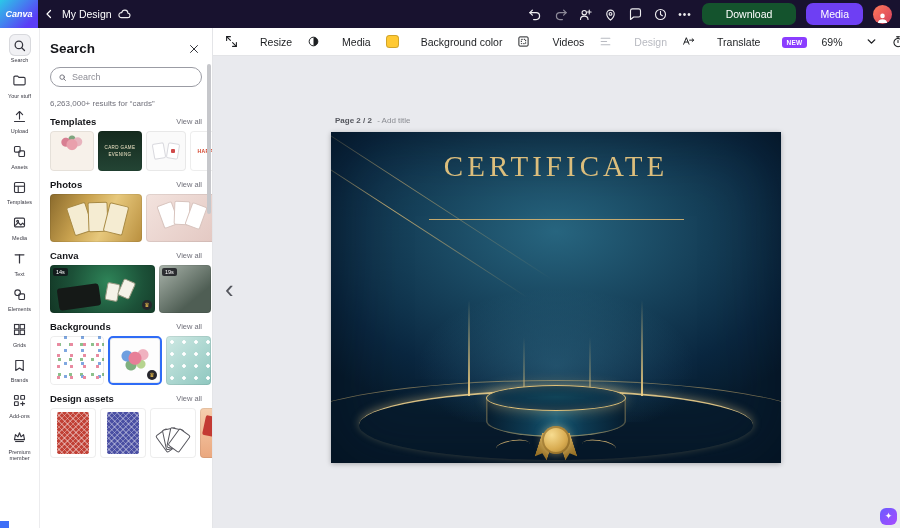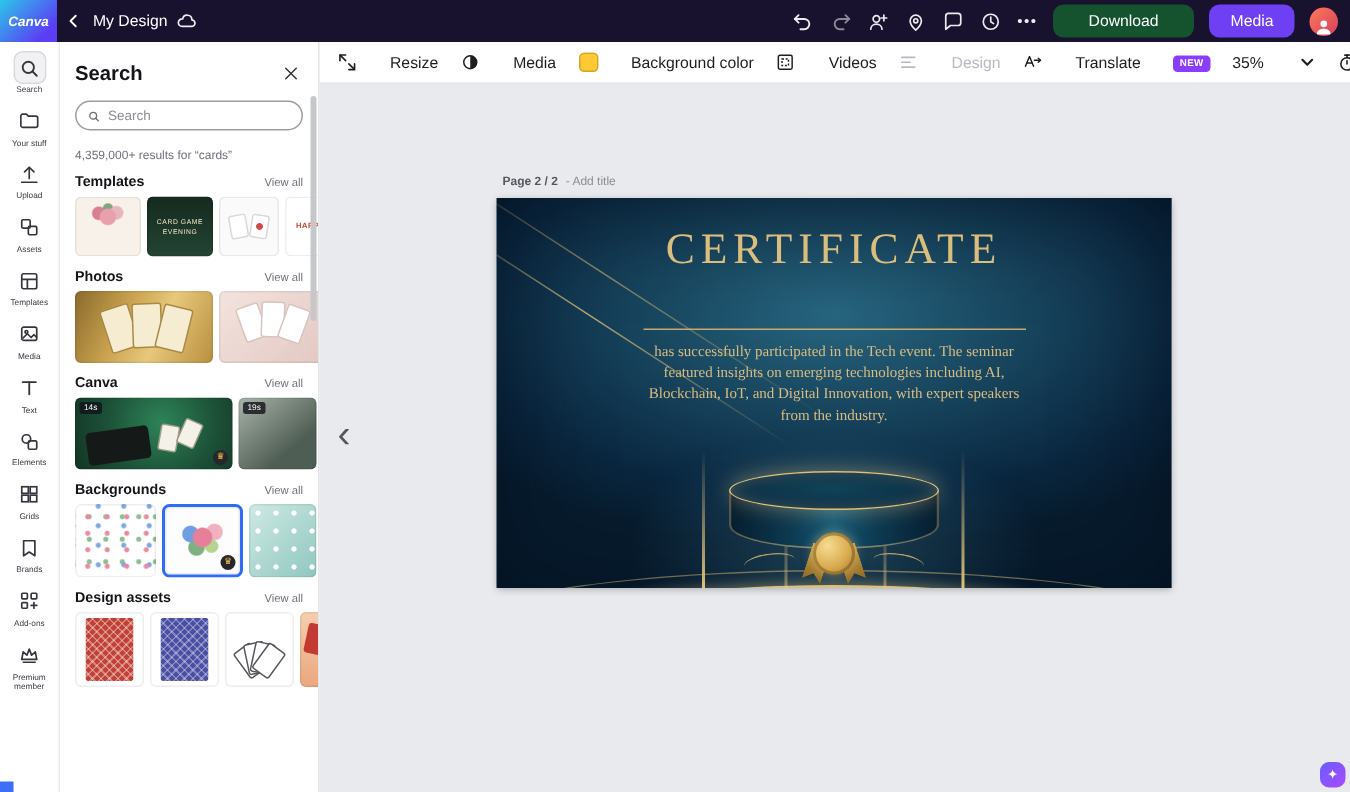--- a/index.html
+++ b/index.html
@@ -129,21 +129,21 @@
   .icon-btn { background:none; border:none; padding:0; cursor:pointer; color:#1c1e21; width:14px; height:14px; }
   .icon-btn svg { width:14px; height:14px; }
 
   .canvas-area { position:absolute; left:0; right:0; top:28px; bottom:0; }
   .page-label { position:absolute; left:122px; top:60px; font-size:8px; color:#55575e; }
   .page-label .pl-num { font-weight:700; }
   .page-label .pl-hint { color:#8a8c92; margin-left:3px; cursor:text; }
   .page-prev { position:absolute; left:12px; top:220px; font-size:26px; color:#55575e; background:none; border:none; cursor:pointer; line-height:1; }
 
   
-  .cert { position:absolute; left:118px; top:76px; width:450px; height:260px; cursor:pointer;
+  .cert { position:absolute; left:118px; top:76px; width:450px; height:331px; cursor:pointer;
       background:radial-gradient(ellipse 70% 60% at 50% 30%, #27657f 0%, #153f58 48%, #0a2740 78%, #071c2e 100%);
       box-shadow:0 1px 5px rgba(0,0,0,.28), inset 0 0 70px rgba(2,8,20,.5); overflow:hidden; }
   .cert, .cert * { font-family:"Liberation Serif", serif; }
   .gline { position:absolute; height:1px; transform-origin:left center;
       background:linear-gradient(90deg, rgba(214,182,114,0), rgba(214,182,114,.85) 40%, rgba(214,182,114,0)); }
   .gl1 { left:-30px; top:18px; width:270px; transform:rotate(33deg); }
   .gl2 { left:-30px; top:-16px; width:300px; transform:rotate(33deg); opacity:.7; }
   .streak { position:absolute; width:1.5px; background:linear-gradient(180deg, rgba(230,200,126,0), #e6c87e); }
   .s1 { left:137px; top:168px; height:96px; }
   .s2 { left:310px; top:168px; height:96px; }
@@ -376,21 +376,21 @@
         </svg>
     </button>
   </div>
   <div class="searchbox">
     <svg viewBox="0 0 24 24" fill="none" stroke="currentColor" stroke-width="2.4" stroke-linecap="round">
         <circle cx="11" cy="11" r="6"></circle>
         <path d="M15.5 15.5 20 20"></path>
       </svg>
     <input class="search-input" placeholder="Search" style="">
   </div>
-  <div class="results">4,359,000+ results for “cards”</div>
+  <div class="results">6,263,000+ results for “cards”</div>
 
   <div class="sec">
     <div class="sec-head">
       <span class="sec-title">Templates</span>
       <span class="view-all">View all</span>
     </div>
     <div class="row row-t">
       <div class="thumb t1"></div>
       <div class="thumb t2">
           <span>CARD GAME EVENING</span>
@@ -526,21 +526,21 @@
           <path d="M3 17 8 5l5 12"></path>
           <path d="M4.8 13h6.4"></path>
           <path d="M14 9.5h7.5"></path>
           <path d="M18.8 7 21.5 9.5 18.8 12"></path>
         </svg>
       <span>Translate</span>
       <span class="badge-new">NEW</span>
     </div>
     <div class="tb-right">
       <div class="ti">
-        <span>35%</span>
+        <span>69%</span>
         <svg viewBox="0 0 24 24" width="9" height="9" fill="none" stroke="currentColor" stroke-width="2.6" stroke-linecap="round" stroke-linejoin="round">
             <path d="M6 9l6 6 6-6"></path>
           </svg>
       </div>
       <button class="icon-btn">
         <svg viewBox="0 0 24 24" fill="none" stroke="currentColor" stroke-width="1.8" stroke-linecap="round">
             <circle cx="12" cy="13" r="7"></circle>
             <path d="M12 13V9.5"></path>
             <path d="M9.5 3h5"></path>
             <path d="M12 3v3"></path>
@@ -582,21 +582,20 @@
       <div class="streak s4"></div>
       <div class="arc a1"></div>
       <div class="arc a2"></div>
       <div class="podium">
         <div class="cyl-body"></div>
         <div class="cyl-top"></div>
       </div>
       <div class="cert-inner">
         <div class="cert-title">CERTIFICATE</div>
         <div class="cert-nameline"></div>
-        <p class="cert-body">has successfully participated in the Tech event. The seminar featured insights on emerging technologies including AI, Blockchain, IoT, and Digital Innovation, with expert speakers from the industry.</p>
       </div>
       <div class="medal">
         <div class="rib rl"></div>
         <div class="rib rr"></div>
         <div class="fl fll"></div>
         <div class="fl flr"></div>
         <div class="coin"></div>
       </div>
     </div>
   </div>

